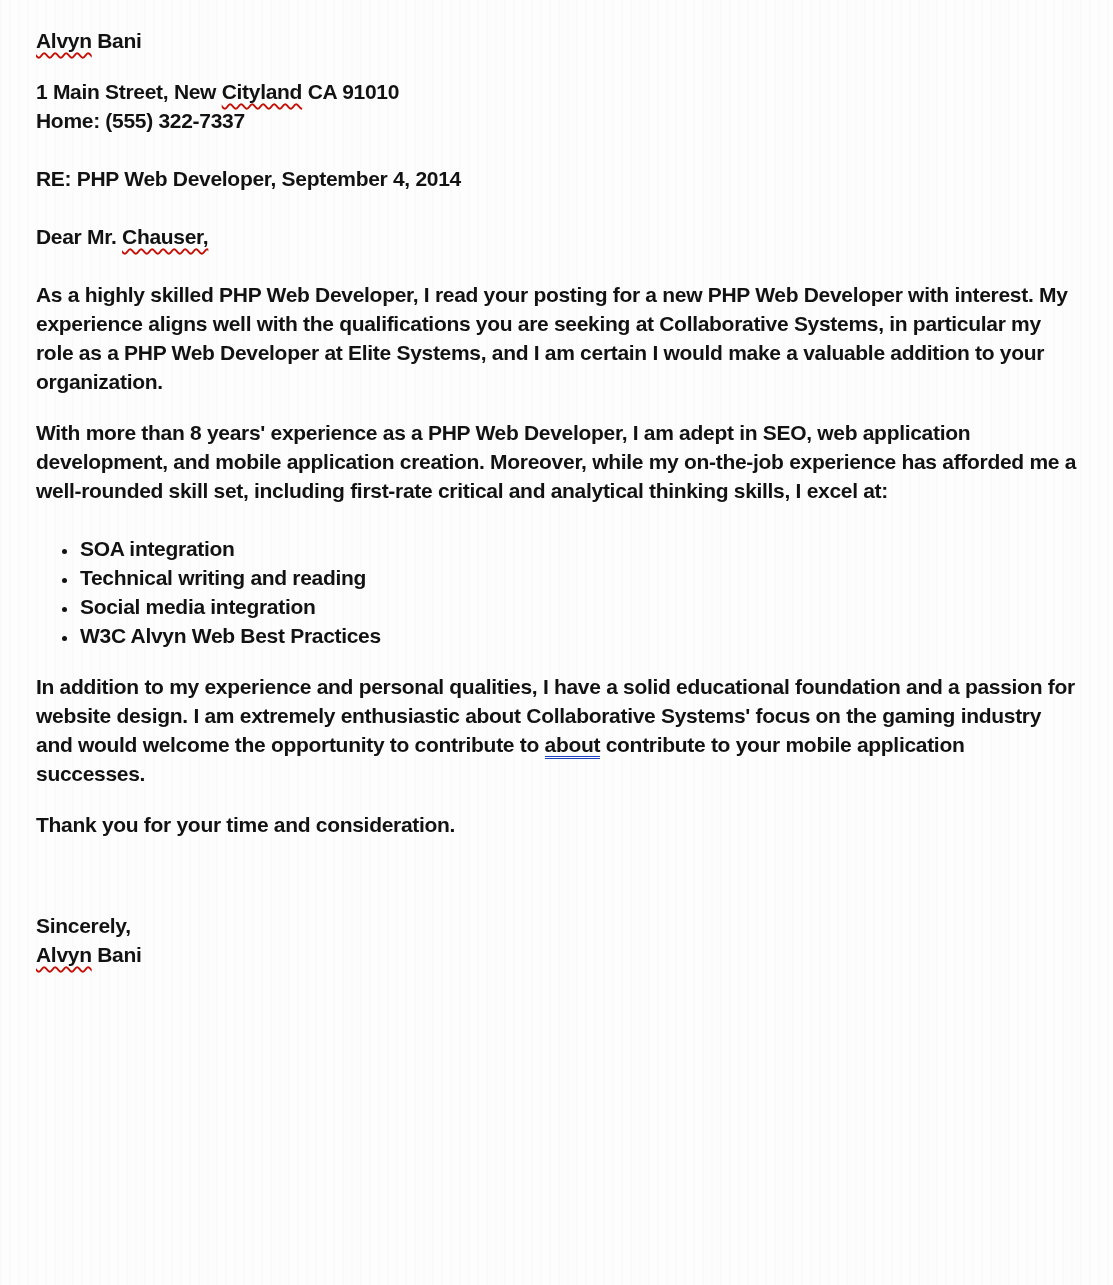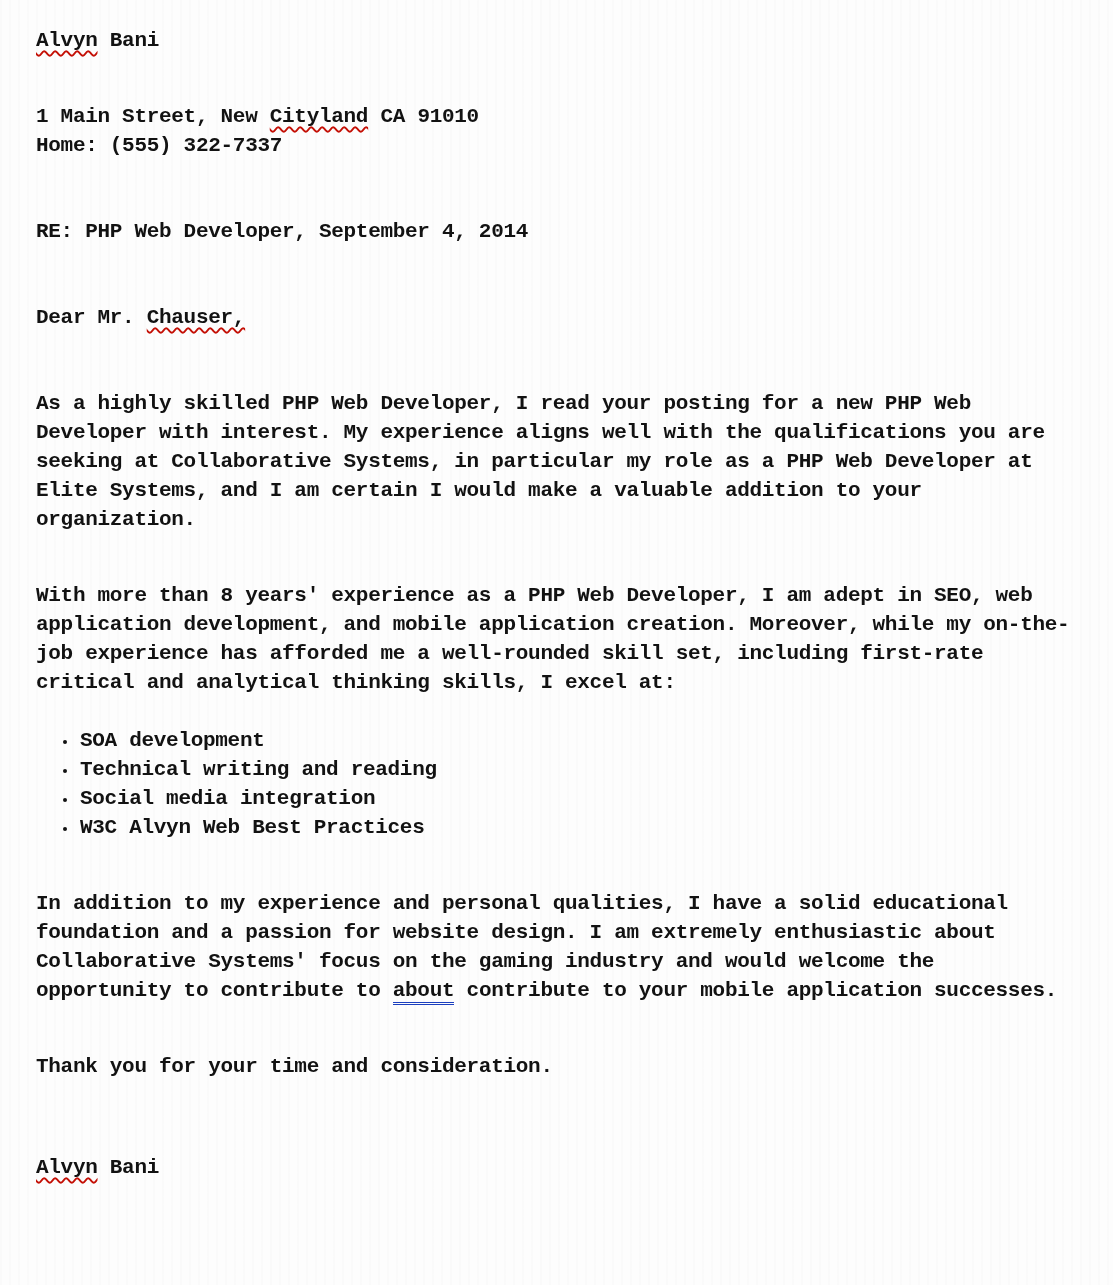--- a/index.html
+++ b/index.html
@@ -7,30 +7,30 @@
     padding: 0;
     background: #ffffff;
   }
   .page {
     width: 1113px;
     min-height: 1285px;
     box-sizing: border-box;
     background: #fdfdfd;
     background-image: repeating-linear-gradient(90deg, rgba(0,0,0,0.010) 0 2px, rgba(0,0,0,0) 2px 9px);
     padding: 26px 36px 30px 36px;
-    font-family: Liberation Mono, monospace;
+    font-family: Liberation Sans, sans-serif;
     font-weight: 700;
     font-size: 21px;
     line-height: 29px;
     color: #121212;
     letter-spacing: -0.3px;
   }
   p { margin: 0; }
-  .mt-line   { margin-top: 47px; }
-  .mt-2line  { margin-top: 57px; }
+  .mt-line   { margin-top: 22px; }
+  .mt-2line  { margin-top: 29px; }
   .mt-close  { margin-top: 72px; }
   .sp-err {
     text-decoration: underline;
     text-decoration-style: wavy;
     text-decoration-color: #c40f05;
     text-decoration-thickness: 2px;
     text-underline-offset: 4px;
   }
   .gr-err {
     border-bottom: 3px double #1b3fbf;
@@ -62,28 +62,29 @@
 
   <p class="mt-2line">RE: PHP Web Developer, September 4, 2014</p>
 
   <p class="mt-2line"><span>Dear Mr. </span><span class="sp-err">Chauser,</span></p>
 
   <p class="mt-2line">As a highly skilled PHP Web Developer, I read your posting for a new PHP Web Developer with interest. My experience aligns well with the qualifications you are seeking at Collaborative Systems, in particular my role as a PHP Web Developer at Elite Systems, and I am certain I would make a valuable addition to your organization.</p>
 
   <p class="mt-line">With more than 8 years' experience as a PHP Web Developer, I am adept in SEO, web application development, and mobile application creation. Moreover, while my on-the-job experience has afforded me a well-rounded skill set, including first-rate critical and analytical thinking skills, I excel at:</p>
 
   <ul class="skills">
-      <li>SOA development</li>
+      <li>SOA integration</li>
       <li>Technical writing and reading</li>
       <li>Social media integration</li>
       <li>W3C Alvyn Web Best Practices</li>
     </ul>
 
   <p class="mt-line"><span>In addition to my experience and personal qualities, I have a solid educational foundation and a passion for website design. I am extremely enthusiastic about Collaborative Systems' focus on the gaming industry and would welcome the opportunity to contribute to </span><span class="gr-err">about</span><span> contribute to your mobile application successes.</span></p>
 
 
   <p class="mt-line">Thank you for your time and consideration.</p>
 
   <div class="mt-close">
+    <p>Sincerely,</p>
     <p><span class="sp-err">Alvyn</span><span> Bani</span></p>
   </div>
 
 </div>
 
 </body></html>

